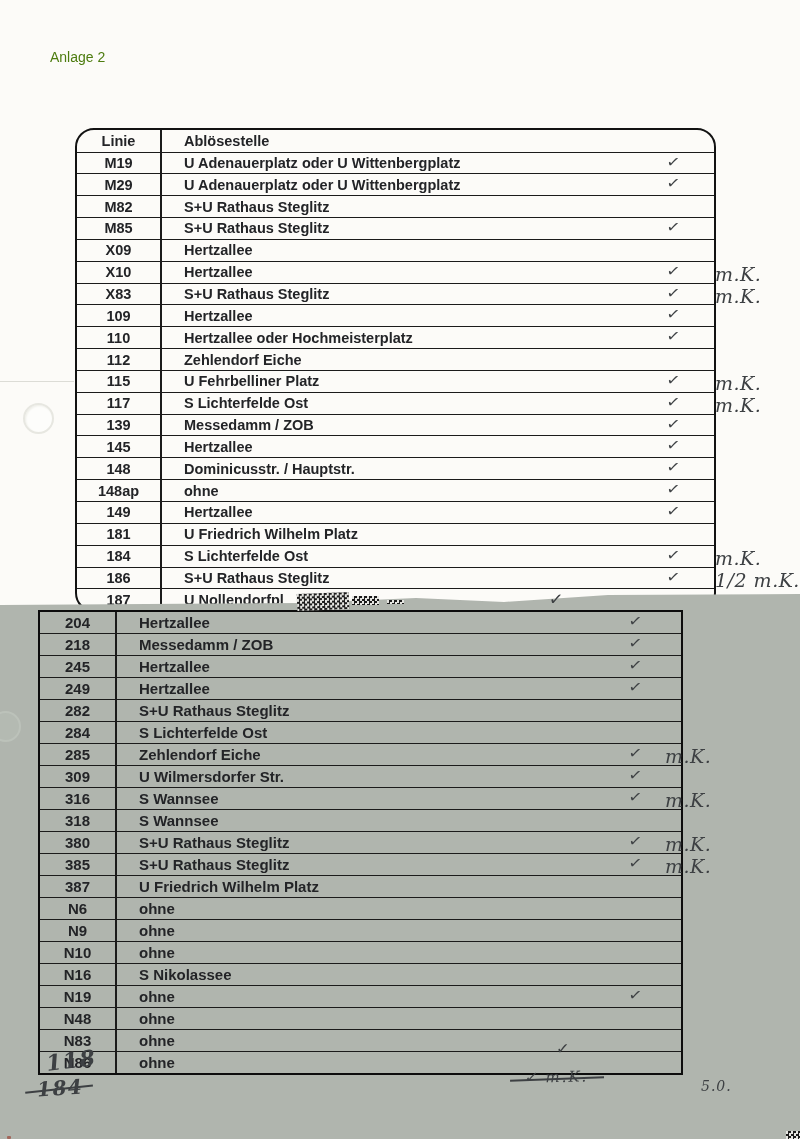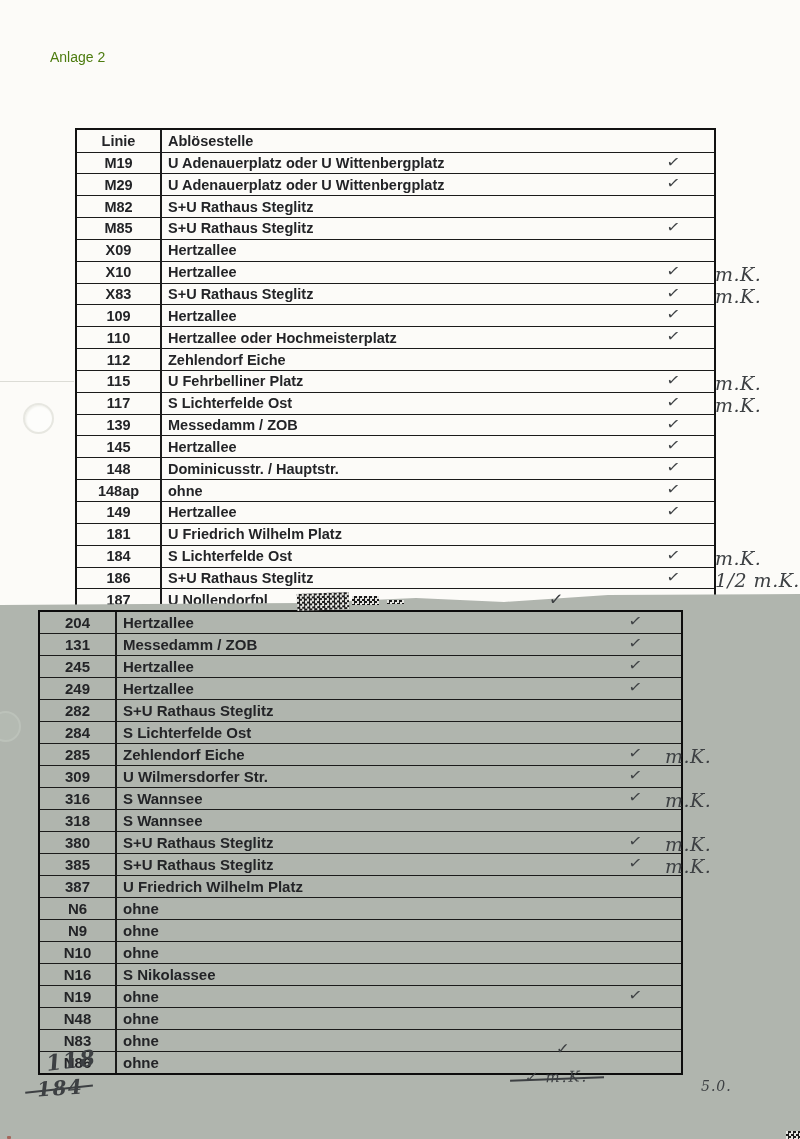--- a/index.html
+++ b/index.html
@@ -21,33 +21,33 @@
   .pix3{left:387px;top:600px;width:17px;height:4px;}
   .pix4{left:786px;top:1131px;width:14px;height:8px;}
   .speck{position:absolute;left:7px;top:1136px;width:4px;height:3px;background:#a2685c;z-index:26;border-radius:1px;}
 
   
   .sheet-gray{position:absolute;left:0;top:592px;width:800px;height:547px;background:#b0b5ae;z-index:10;
     clip-path:polygon(0 13px,38% 11px,52% 6px,63% 10px,76% 3px,100% 2px,100% 100%,0 100%);}
 
   
   .tbl{position:absolute;border:2.5px solid #121212;box-sizing:border-box;}
-  .tbl1{left:75px;top:128px;width:641px;background:#fcfbf8;z-index:2;}
+  .tbl1{left:75px;top:128px;width:641px;background:#fcfbf8;z-index:2;border-radius:19px;}
   .tbl2{left:38px;top:610px;width:645px;background:transparent;z-index:15;border-color:#0d0d0d;}
   .row{display:flex;align-items:center;border-bottom:1.5px solid #1b1b1b;position:relative;
        font-weight:bold;color:#232427;}
   .tbl1 .row{height:20.85px;font-size:14.5px;}
   .tbl2 .row{height:21px;font-size:15px;}
   .row:last-child{border-bottom:none;}
   .hrow{font-weight:bold;}
   .tbl1 .hrow{height:21.5px;}
   .c-linie{text-align:center;border-right:2px solid #1b1b1b;align-self:stretch;display:flex;align-items:center;justify-content:center;box-sizing:border-box;}
   .tbl1 .c-linie{width:85px;}
   .tbl2 .c-linie{width:77px;}
-  .c-stelle{flex:1;padding-left:6px;position:relative;align-self:stretch;display:flex;align-items:center;}
+  .c-stelle{flex:1;padding-left:22px;position:relative;align-self:stretch;display:flex;align-items:center;}
   .check{position:absolute;top:0;font-weight:400;color:#3d4043;font-size:15px;font-family:"DejaVu Sans",sans-serif;transform:rotate(6deg) scaleX(1.1);}
   .tbl1 .check{left:505px;}
   .tbl2 .check{left:512px;}
   .note{position:absolute;top:1px;font-size:19px;font-style:italic;font-weight:500;color:#3d4043;
         font-family:"DejaVu Serif",serif;letter-spacing:.5px;white-space:nowrap;}
   .tbl1 .note{left:553px;}
   .tbl2 .note{left:548px;}
 
   
   .ovl-check{position:absolute;left:549px;top:589px;font-size:17px;color:#3b3e41;z-index:27;
@@ -328,21 +328,21 @@
           </div>
     <div class="c-stelle">
       <span>Hertzallee</span>
       <span class="check">✓</span>
       <span class="note"></span>
     </div>
   </div>
 
   <div class="row">
     <div class="c-linie">
-            <span>131</span>
+            <span>218</span>
           </div>
     <div class="c-stelle">
       <span>Messedamm / ZOB</span>
       <span class="check">✓</span>
       <span class="note"></span>
     </div>
   </div>
 
   <div class="row">
     <div class="c-linie">

